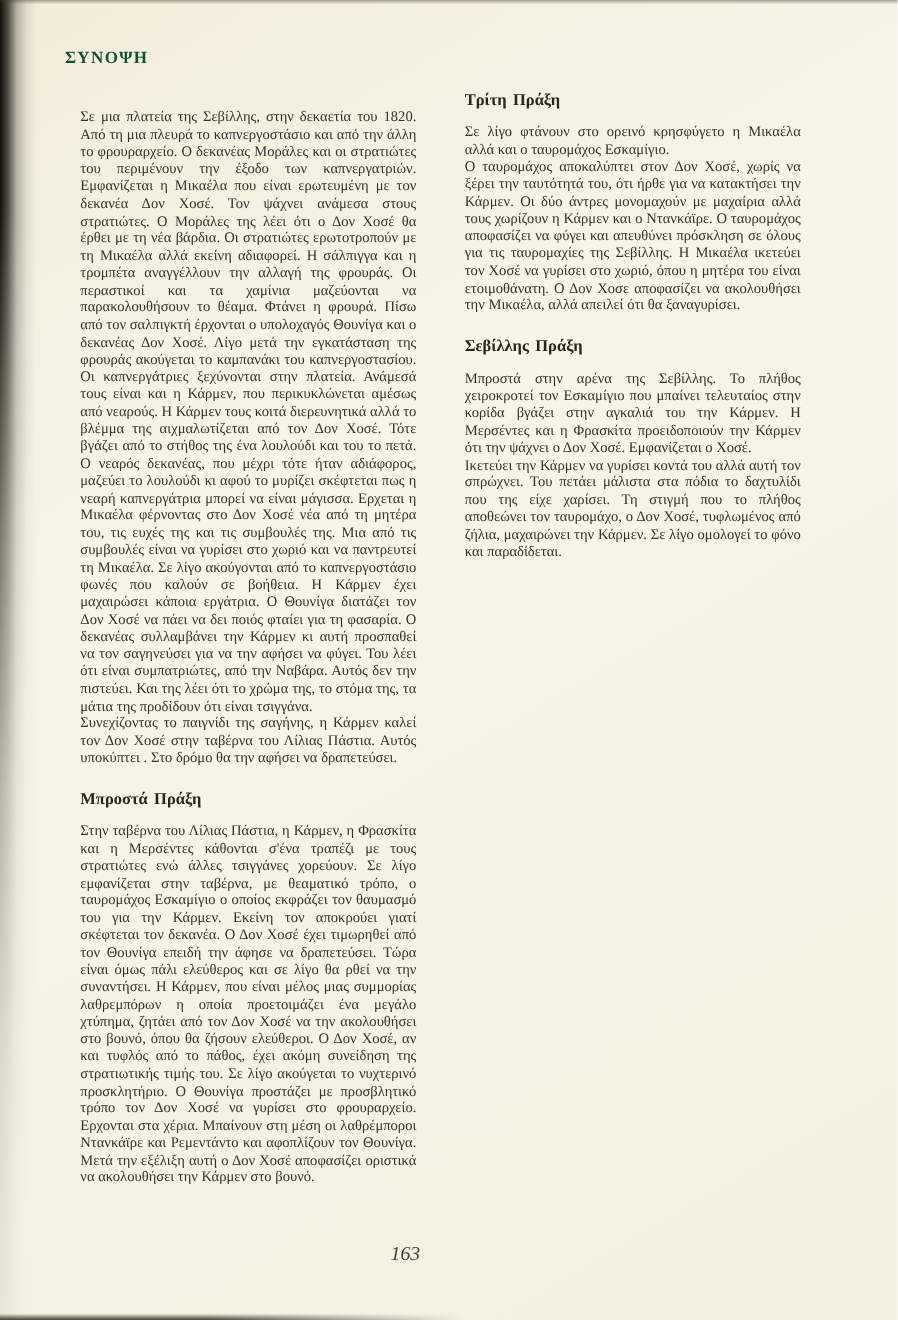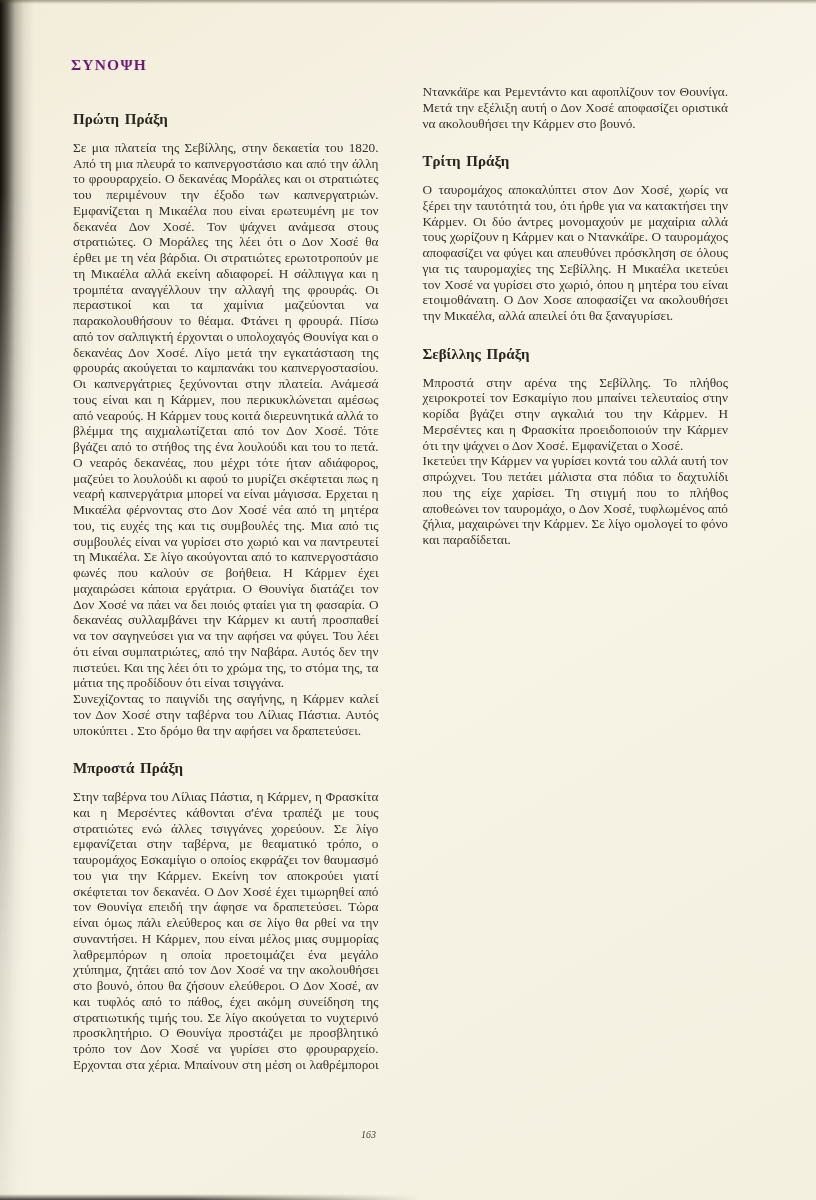--- a/index.html
+++ b/index.html
@@ -35,24 +35,24 @@
   }
   .bottom-edge {
     position: absolute; bottom: 0; left: 0; width: 420px; height: 6px;
     background: linear-gradient(to top, rgba(25,20,12,0.8), rgba(25,20,12,0));
     -webkit-mask-image: linear-gradient(to right, #000 0%, #000 45%, transparent 100%);
             mask-image: linear-gradient(to right, #000 0%, #000 45%, transparent 100%);
   }
 
   .title {
     position: absolute; left: 59px; top: 44px;
-    margin: 12px;
+    margin: 0;
     font-size: 15.5px; font-weight: bold;
     letter-spacing: 1.2px;
-    color: #701a75;
+    color: #14532d;
   }
 
   .columns {
     position: absolute; left: 59px; top: 84px;
     width: 683px; height: 1004px;
     column-count: 2; column-gap: 16px; column-fill: auto;
     font-size: 13.25px; line-height: 15.75px;
     text-align: justify;
     hyphens: auto; -webkit-hyphens: auto;
     color: #34322d;
@@ -67,49 +67,49 @@
   }
   section:first-of-type .act-heading { margin-top: 28px; }
   .columns p { margin: 0; }
 
   .pagenum {
     position: absolute; left: 59px; top: 1129px;
     width: 683px;
     padding-right: 64px; box-sizing: border-box;
     text-align: center;
     font-style: italic;
-    font-size: 10px;
+    font-size: 18px;
     color: #45413a;
   }
 </style>
 </head>
 <body>
 
 <div class="page">
   <div class="gutter"></div>
   <div class="top-edge"></div>
   <div class="bottom-edge"></div>
 
   <h1 class="title">ΣΥΝΟΨΗ</h1>
 
   <div class="columns" lang="el">
 
     <section>
-      <h2 class="act-heading">Πρώτη Πράξη</h2>
       <p>Σε μια πλατεία της Σεβίλλης, στην δεκαετία του 1820. Από τη μια πλευρά το καπνεργοστάσιο και από την άλλη το φρουραρχείο. Ο δεκανέας Μοράλες και οι στρατιώτες του περιμένουν την έξοδο των καπνεργατριών. Εμφανίζεται η Μικαέλα που είναι ερωτευμένη με τον δεκανέα Δον Χοσέ. Τον ψάχνει ανάμεσα στους στρατιώτες. Ο Μοράλες της λέει ότι ο Δον Χοσέ θα έρθει με τη νέα βάρδια. Οι στρατιώτες ερωτοτροπούν με τη Μικαέλα αλλά εκείνη αδιαφορεί. Η σάλπιγγα και η τρομπέτα αναγγέλλουν την αλλαγή της φρουράς. Οι περαστικοί και τα χαμίνια μαζεύονται να παρακολουθήσουν το θέαμα. Φτάνει η φρουρά. Πίσω από τον σαλπιγκτή έρχονται ο υπολοχαγός Θουνίγα και ο δεκανέας Δον Χοσέ. Λίγο μετά την εγκατάσταση της φρουράς ακούγεται το καμπανάκι του καπνεργοστασίου. Οι καπνεργάτριες ξεχύνονται στην πλατεία. Ανάμεσά τους είναι και η Κάρμεν, που περικυκλώνεται αμέσως από νεαρούς. Η Κάρμεν τους κοιτά διερευνητικά αλλά το βλέμμα της αιχμαλωτίζεται από τον Δον Χοσέ. Τότε βγάζει από το στήθος της ένα λουλούδι και του το πετά. Ο νεαρός δεκανέας, που μέχρι τότε ήταν αδιάφορος, μαζεύει το λουλούδι κι αφού το μυρίζει σκέφτεται πως η νεαρή καπνεργάτρια μπορεί να είναι μάγισσα. Ερχεται η Μικαέλα φέρνοντας στο Δον Χοσέ νέα από τη μητέρα του, τις ευχές της και τις συμβουλές της. Μια από τις συμβουλές είναι να γυρίσει στο χωριό και να παντρευτεί τη Μικαέλα. Σε λίγο ακούγονται από το καπνεργοστάσιο φωνές που καλούν σε βοήθεια. Η Κάρμεν έχει μαχαιρώσει κάποια εργάτρια. Ο Θουνίγα διατάζει τον Δον Χοσέ να πάει να δει ποιός φταίει για τη φασαρία. Ο δεκανέας συλλαμβάνει την Κάρμεν κι αυτή προσπαθεί να τον σαγηνεύσει για να την αφήσει να φύγει. Του λέει ότι είναι συμπατριώτες, από την Ναβάρα. Αυτός δεν την πιστεύει. Και της λέει ότι το χρώμα της, το στόμα της, τα μάτια της προδίδουν ότι είναι τσιγγάνα.</p>
       <p>Συνεχίζοντας το παιγνίδι της σαγήνης, η Κάρμεν καλεί τον Δον Χοσέ στην ταβέρνα του Λίλιας Πάστια. Αυτός υποκύπτει . Στο δρόμο θα την αφήσει να δραπετεύσει.</p>
     </section>
 
     <section>
       <h2 class="act-heading">Μπροστά Πράξη</h2>
       <p>Στην ταβέρνα του Λίλιας Πάστια, η Κάρμεν, η Φρασκίτα και η Μερσέντες κάθονται σ'ένα τραπέζι με τους στρατιώτες ενώ άλλες τσιγγάνες χορεύουν. Σε λίγο εμφανίζεται στην ταβέρνα, με θεαματικό τρόπο, ο ταυρομάχος Εσκαμίγιο ο οποίος εκφράζει τον θαυμασμό του για την Κάρμεν. Εκείνη τον αποκρούει γιατί σκέφτεται τον δεκανέα. Ο Δον Χοσέ έχει τιμωρηθεί από τον Θουνίγα επειδή την άφησε να δραπετεύσει. Τώρα είναι όμως πάλι ελεύθερος και σε λίγο θα ρθεί να την συναντήσει. Η Κάρμεν, που είναι μέλος μιας συμμορίας λαθρεμπόρων η οποία προετοιμάζει ένα μεγάλο χτύπημα, ζητάει από τον Δον Χοσέ να την ακολουθήσει στο βουνό, όπου θα ζήσουν ελεύθεροι. Ο Δον Χοσέ, αν και τυφλός από το πάθος, έχει ακόμη συνείδηση της στρατιωτικής τιμής του. Σε λίγο ακούγεται το νυχτερινό προσκλητήριο. Ο Θουνίγα προστάζει με προσβλητικό τρόπο τον Δον Χοσέ να γυρίσει στο φρουραρχείο. Ερχονται στα χέρια. Μπαίνουν στη μέση οι λαθρέμποροι Ντανκάϊρε και Ρεμεντάντο και αφοπλίζουν τον Θουνίγα. Μετά την εξέλιξη αυτή ο Δον Χοσέ αποφασίζει οριστικά να ακολουθήσει την Κάρμεν στο βουνό.</p>
     </section>
 
     <section>
       <h2 class="act-heading">Τρίτη Πράξη</h2>
+      <p>Σε λίγο φτάνουν στο ορεινό κρησφύγετο η Μικαέλα αλλά και ο ταυρομάχος Εσκαμίγιο.</p>
       <p>Ο ταυρομάχος αποκαλύπτει στον Δον Χοσέ, χωρίς να ξέρει την ταυτότητά του, ότι ήρθε για να κατακτήσει την Κάρμεν. Οι δύο άντρες μονομαχούν με μαχαίρια αλλά τους χωρίζουν η Κάρμεν και ο Ντανκάϊρε. Ο ταυρομάχος αποφασίζει να φύγει και απευθύνει πρόσκληση σε όλους για τις ταυρομαχίες της Σεβίλλης. Η Μικαέλα ικετεύει τον Χοσέ να γυρίσει στο χωριό, όπου η μητέρα του είναι ετοιμοθάνατη. Ο Δον Χοσε αποφασίζει να ακολουθήσει την Μικαέλα, αλλά απειλεί ότι θα ξαναγυρίσει.</p>
     </section>
 
     <section>
       <h2 class="act-heading">Σεβίλλης Πράξη</h2>
       <p>Μπροστά στην αρένα της Σεβίλλης. Το πλήθος χειροκροτεί τον Εσκαμίγιο που μπαίνει τελευταίος στην κορίδα βγάζει στην αγκαλιά του την Κάρμεν. Η Μερσέντες και η Φρασκίτα προειδοποιούν την Κάρμεν ότι την ψάχνει ο Δον Χοσέ. Εμφανίζεται ο Χοσέ.</p>
       <p>Ικετεύει την Κάρμεν να γυρίσει κοντά του αλλά αυτή τον σπρώχνει. Του πετάει μάλιστα στα πόδια το δαχτυλίδι που της είχε χαρίσει. Τη στιγμή που το πλήθος αποθεώνει τον ταυρομάχο, ο Δον Χοσέ, τυφλωμένος από ζήλια, μαχαιρώνει την Κάρμεν. Σε λίγο ομολογεί το φόνο και παραδίδεται.</p>
     </section>
 
   </div>

